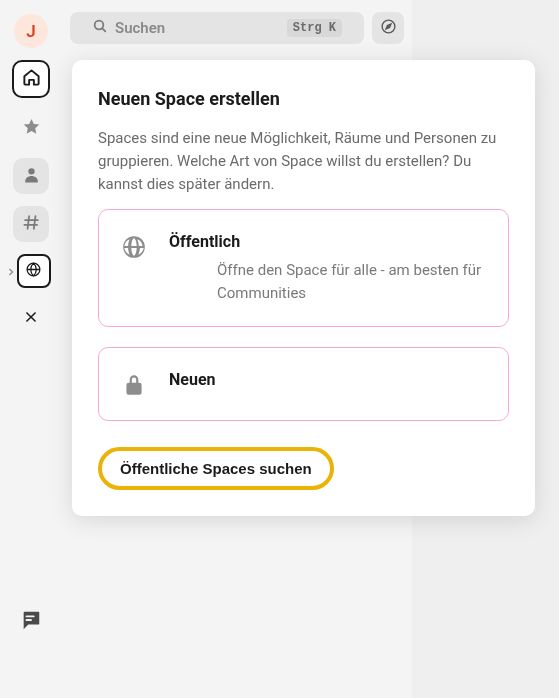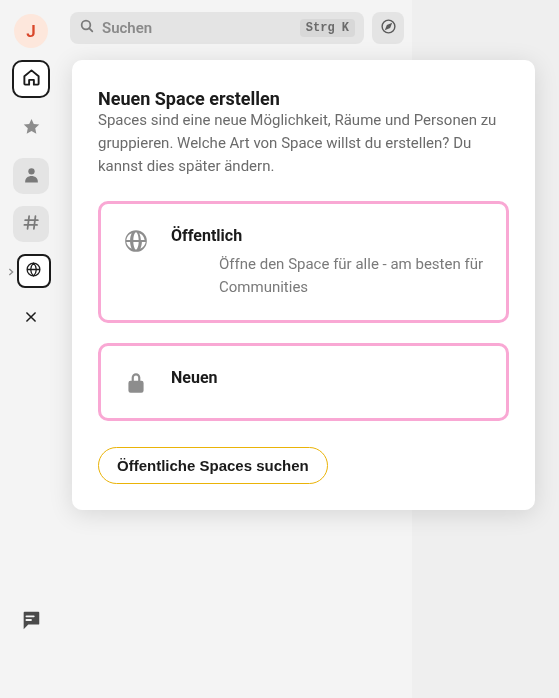--- a/index.html
+++ b/index.html
@@ -109,21 +109,21 @@
       gap: 8px;
       align-items: center;
     }
     .search-wrap {
       flex: 1;
       height: 32px;
       background: #e4e4e4;
       border-radius: 8px;
       display: flex;
       align-items: center;
-      padding: 0 9px;
+      padding: 0 22px;
       gap: 7px;
       color: #7a7a7a;
     }
     .search-wrap svg { width: 16px; height: 16px; flex: none; }
     .search-placeholder {
       flex: 1;
       font-size: 15px;
       font-weight: 600;
       color: #8a8a8a;
     }
@@ -168,29 +168,30 @@
       background: #fff;
       border-radius: 10px;
       box-shadow: 0 4px 24px rgba(0,0,0,0.12);
       padding: 28px 26px 26px 26px;
       z-index: 10;
     }
     .modal-title {
       font-size: 18px;
       font-weight: 700;
       color: #1b1b1b;
+      margin-bottom: 18px;
     }
     .modal-desc {
       font-size: 15px;
       line-height: 1.52;
       color: #6b6b6b;
-      margin-bottom: 24px;
+      margin-bottom: 14px;
     }
     .option-card {
-      border: 3px solid #f9a8d4;
+      border: 1px solid #f9a8d4;
       border-radius: 10px;
       padding: 22px 22px 22px 22px;
       display: flex;
       gap: 22px;
       align-items: flex-start;
       margin-bottom: 20px;
       cursor: pointer;
     }
     .option-icon {
       width: 26px; height: 26px;
@@ -208,21 +209,21 @@
     .option-desc {
       font-size: 15px;
       line-height: 1.5;
       color: #7a7a7a;
       margin-left: 48px;
     }
     .search-spaces-btn {
       display: inline-flex;
       align-items: center;
       padding: 9px 18px;
-      border: 1px solid #eab308;
+      border: 4px solid #eab308;
       border-radius: 999px;
       font-size: 15px;
       font-weight: 600;
       color: #1b1b1b;
       background: #fff;
       cursor: pointer;
       margin-top: 6px;
     }
   </style>
 </head>

